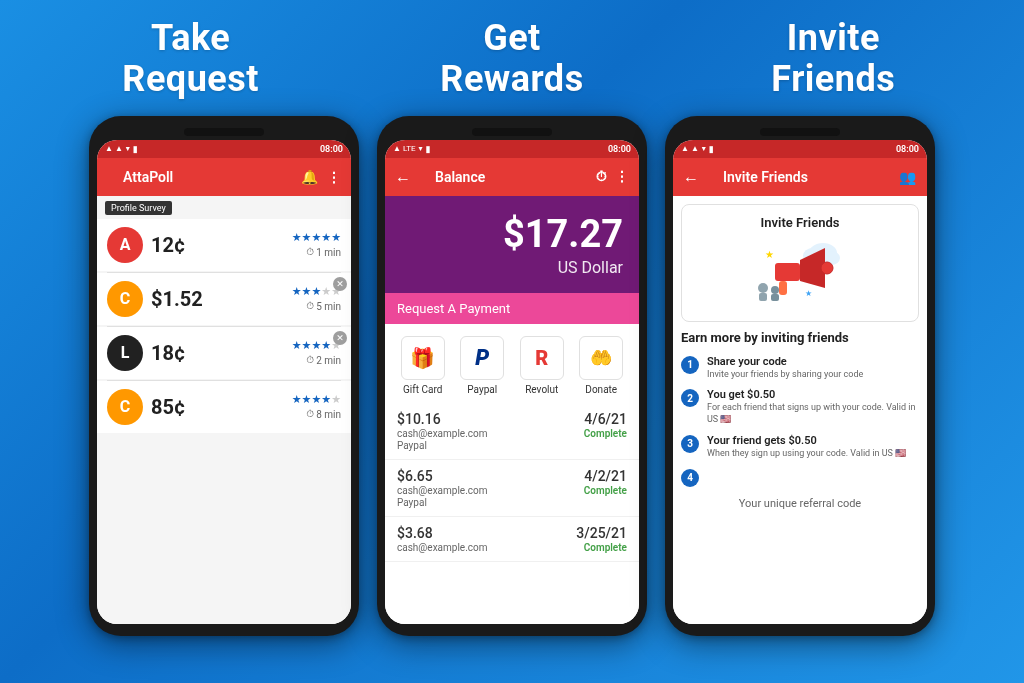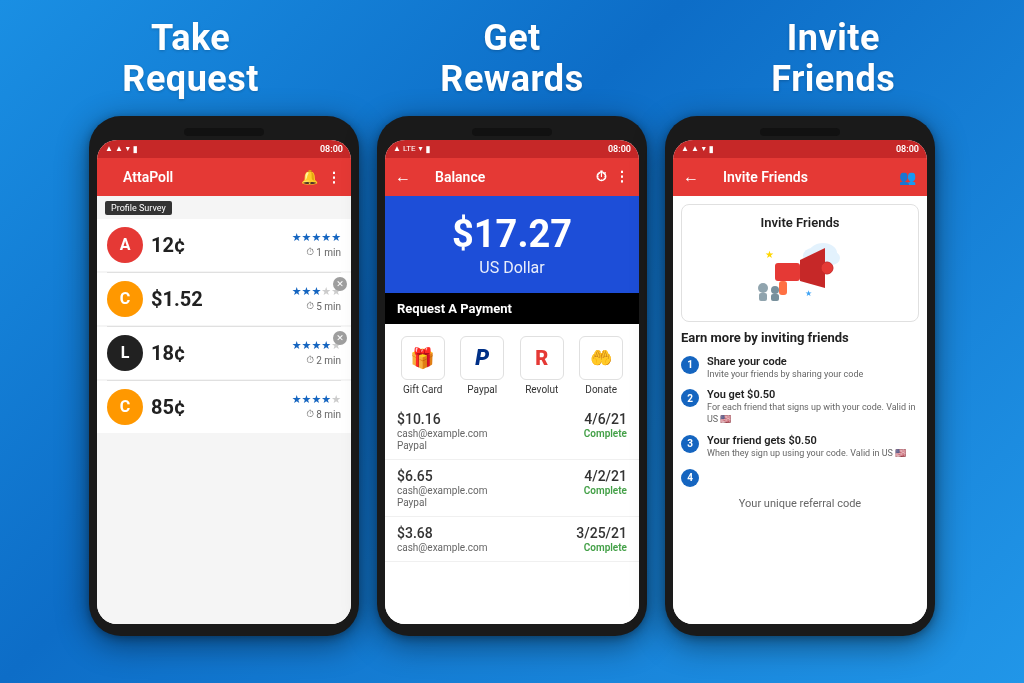--- a/index.html
+++ b/index.html
@@ -164,36 +164,36 @@
       display: flex;
       align-items: center;
       justify-content: center;
       font-size: 9px;
     }
 
     .divider { height: 1px; background: #e0e0e0; margin: 0 10px; }
 
     
     .balance-section {
-      background: #1d4ed8;
+      background: #701a75;
       padding: 16px;
-      text-align: center;
+      text-align: right;
       color: white;
     }
 
     .balance-amount { font-size: 38px; font-weight: 700; }
     .balance-currency { font-size: 16px; opacity: 0.9; margin-top: 2px; }
 
     .payment-section { background: white; flex: 1; overflow: hidden; }
 
     .payment-title {
-      background: #000000;
+      background: #ec4899;
       color: white;
       font-size: 13px;
-      font-weight: 700;
+      font-weight: 400;
       padding: 8px 12px;
     }
 
     .payment-methods {
       display: flex;
       justify-content: space-around;
       padding: 12px 8px 8px;
       background: white;
     }
 

